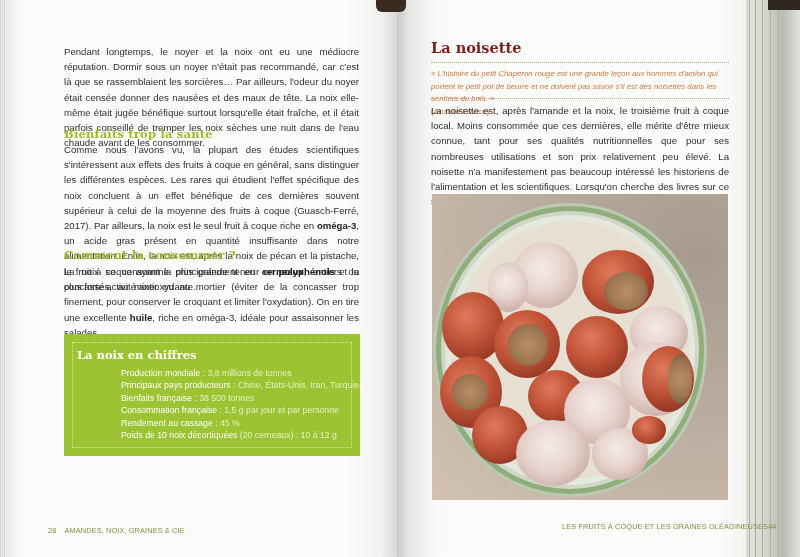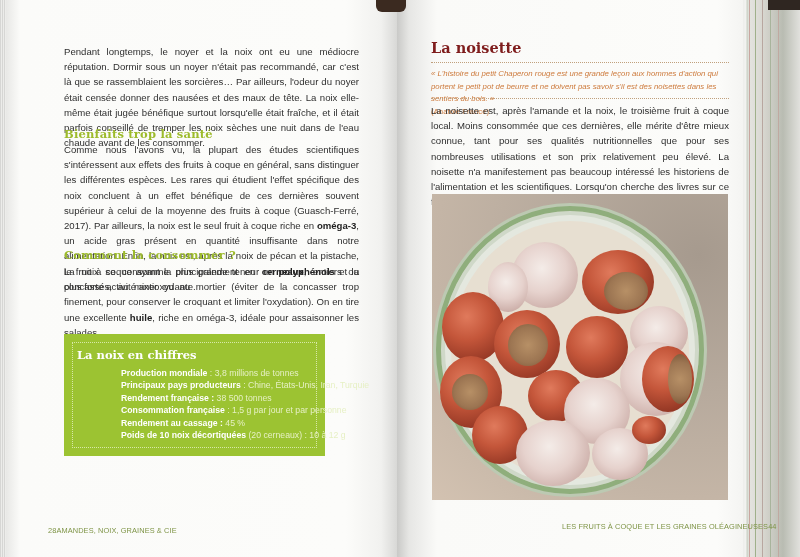--- a/index.html
+++ b/index.html
@@ -20,29 +20,29 @@
     background: linear-gradient(to right, #ededeb 0px, #f3f3f1 3px, #c9d0c4 4px, #e4e4e0 6px, #d8d7d0 20px, #b9bcb2 40px, #e1e1dd 57px); }
   .edge-right .stripe { position: absolute; top: 0; width: 1px; height: 557px; }
   .top-shadow { position: absolute; left: 376px; top: 0; width: 30px; height: 12px; background: #3b2a20; border-radius: 0 0 6px 6px; }
   .top-shadow-r { position: absolute; left: 768px; top: 0; width: 32px; height: 10px; background: #2f2621; }
 
   .txt { font-family: "Liberation Sans", sans-serif; font-size: 9.6px; line-height: 15.2px; color: #2f2f2f; }
   .para { position: absolute; text-align: justify; }
   .h-green { position: absolute; font-family: "DejaVu Serif", serif; font-weight: bold; color: #9dbb2c; font-size: 11.5px; letter-spacing: 0.2px; }
   b { font-weight: bold; color: #222; }
 
-  .box { position: absolute; left: 64px; top: 334px; width: 261px; height: 122px; background: #9cc332; }
+  .box { position: absolute; left: 64px; top: 334px; width: 296px; height: 122px; background: #9cc332; }
   .box-inner { position: absolute; left: 8px; top: 8px; right: 8px; bottom: 8px; border: 1px dotted #d7e8a8; }
   .box-title { position: absolute; left: 13px; top: 14px; font-family: "DejaVu Serif", serif; font-weight: bold; color: #ffffff; font-size: 11.5px; }
   .box-list { position: absolute; left: 13px; top: 33px; font-family: "Liberation Sans", sans-serif; font-size: 8.7px; line-height: 12.4px; color: #eef5d8; white-space: nowrap; }
-  .box-list .k { font-weight: bold; color: #ffffff; padding-left: 44px; }
+  .box-list .k { font-weight: normal; color: #ffffff; padding-left: 44px; }
   .box-list .v { color: #e6f0c4; }
 
   .footer { position: absolute; font-family: "Liberation Sans", sans-serif; font-size: 7.4px; color: #7e9446; letter-spacing: 0.1px; }
-  .footer .num { display: inline-block; margin-right: 0; }
+  .footer .num { display: inline-block; margin-right: 8px; }
 
   .h-right { position: absolute; left: 431px; top: 39px; font-family: "DejaVu Serif", serif; font-weight: bold; color: #7f1d1d; font-size: 14.5px; }
   .dots { position: absolute; left: 431px; width: 298px; height: 0; border-top: 1px dotted #c0a07c; }
   .quote { position: absolute; left: 431px; top: 68px; width: 300px; font-family: "Liberation Sans", sans-serif; font-size: 7.8px; line-height: 12.6px; color: #cd7a3c; font-style: italic; }
   .quote .author { font-style: normal; display: block; }
 
   .photo { position: absolute; left: 432px; top: 194px; width: 296px; height: 306px; overflow: hidden;
     background: radial-gradient(ellipse at 90% 20%, #a69a8e 0%, #b7aa9d 40%, #c4b5a6 70%, #d3c2b1 100%); }
   .jar { position: absolute; left: 4px; top: 12px; width: 268px; height: 288px; border-radius: 50%;
     border: 5px solid #8fae7c; box-shadow: inset 0 0 0 4px #cfd8c8, inset 0 0 0 10px #e4e8df, 0 0 0 3px #bcc9b2; background: #e7dfd1; }
@@ -77,21 +77,21 @@
 
   <div class="h-green" style="left:64px;top:248px;">Comment la consommer ?</div>
   <p class="txt para" style="left:64px;top:264px;width:295px;"><span>La noix se consomme principalement en </span><b>cerneaux</b><span>, entiers ou concassés, au mixer ou au mortier (éviter de la concasser trop finement, pour conserver le croquant et limiter l'oxydation). On en tire une excellente </span><b>huile</b><span>, riche en oméga-3, idéale pour assaisonner les salades.</span></p>
 
   <div class="box">
     <div class="box-inner"></div>
     <div class="box-title">La noix en chiffres</div>
     <div class="box-list">
       <div><span class="k">Production mondiale</span><span class="v"> : </span><span class="v">3,8 millions de tonnes</span></div>
       <div><span class="k">Principaux pays producteurs</span><span class="v"> : </span><span class="v">Chine, États-Unis, Iran, Turquie</span></div>
-      <div><span class="k">Rendement française :</span><span class="v"> </span><span class="v">38 500 tonnes</span></div>
+      <div><span class="k">Bienfaits française :</span><span class="v"> </span><span class="v">38 500 tonnes</span></div>
       <div><span class="k">Consommation française</span><span class="v"> : </span><span class="v">1,5 g par jour et par personne</span></div>
       <div><span class="k">Rendement au cassage :</span><span class="v"> </span><span class="v">45 %</span></div>
       <div><span class="k">Poids de 10 noix décortiquées</span><span class="v"> </span><span class="v">(20 cerneaux) : 10 à 12 g</span></div>
     </div>
   </div>
 
   <div class="footer" style="left:48px;top:526px;"><span class="num">28</span><span>AMANDES, NOIX, GRAINES &amp; CIE</span></div>
 
   <div class="h-right">La noisette</div>
   <div class="dots" style="top:62px;"></div>

